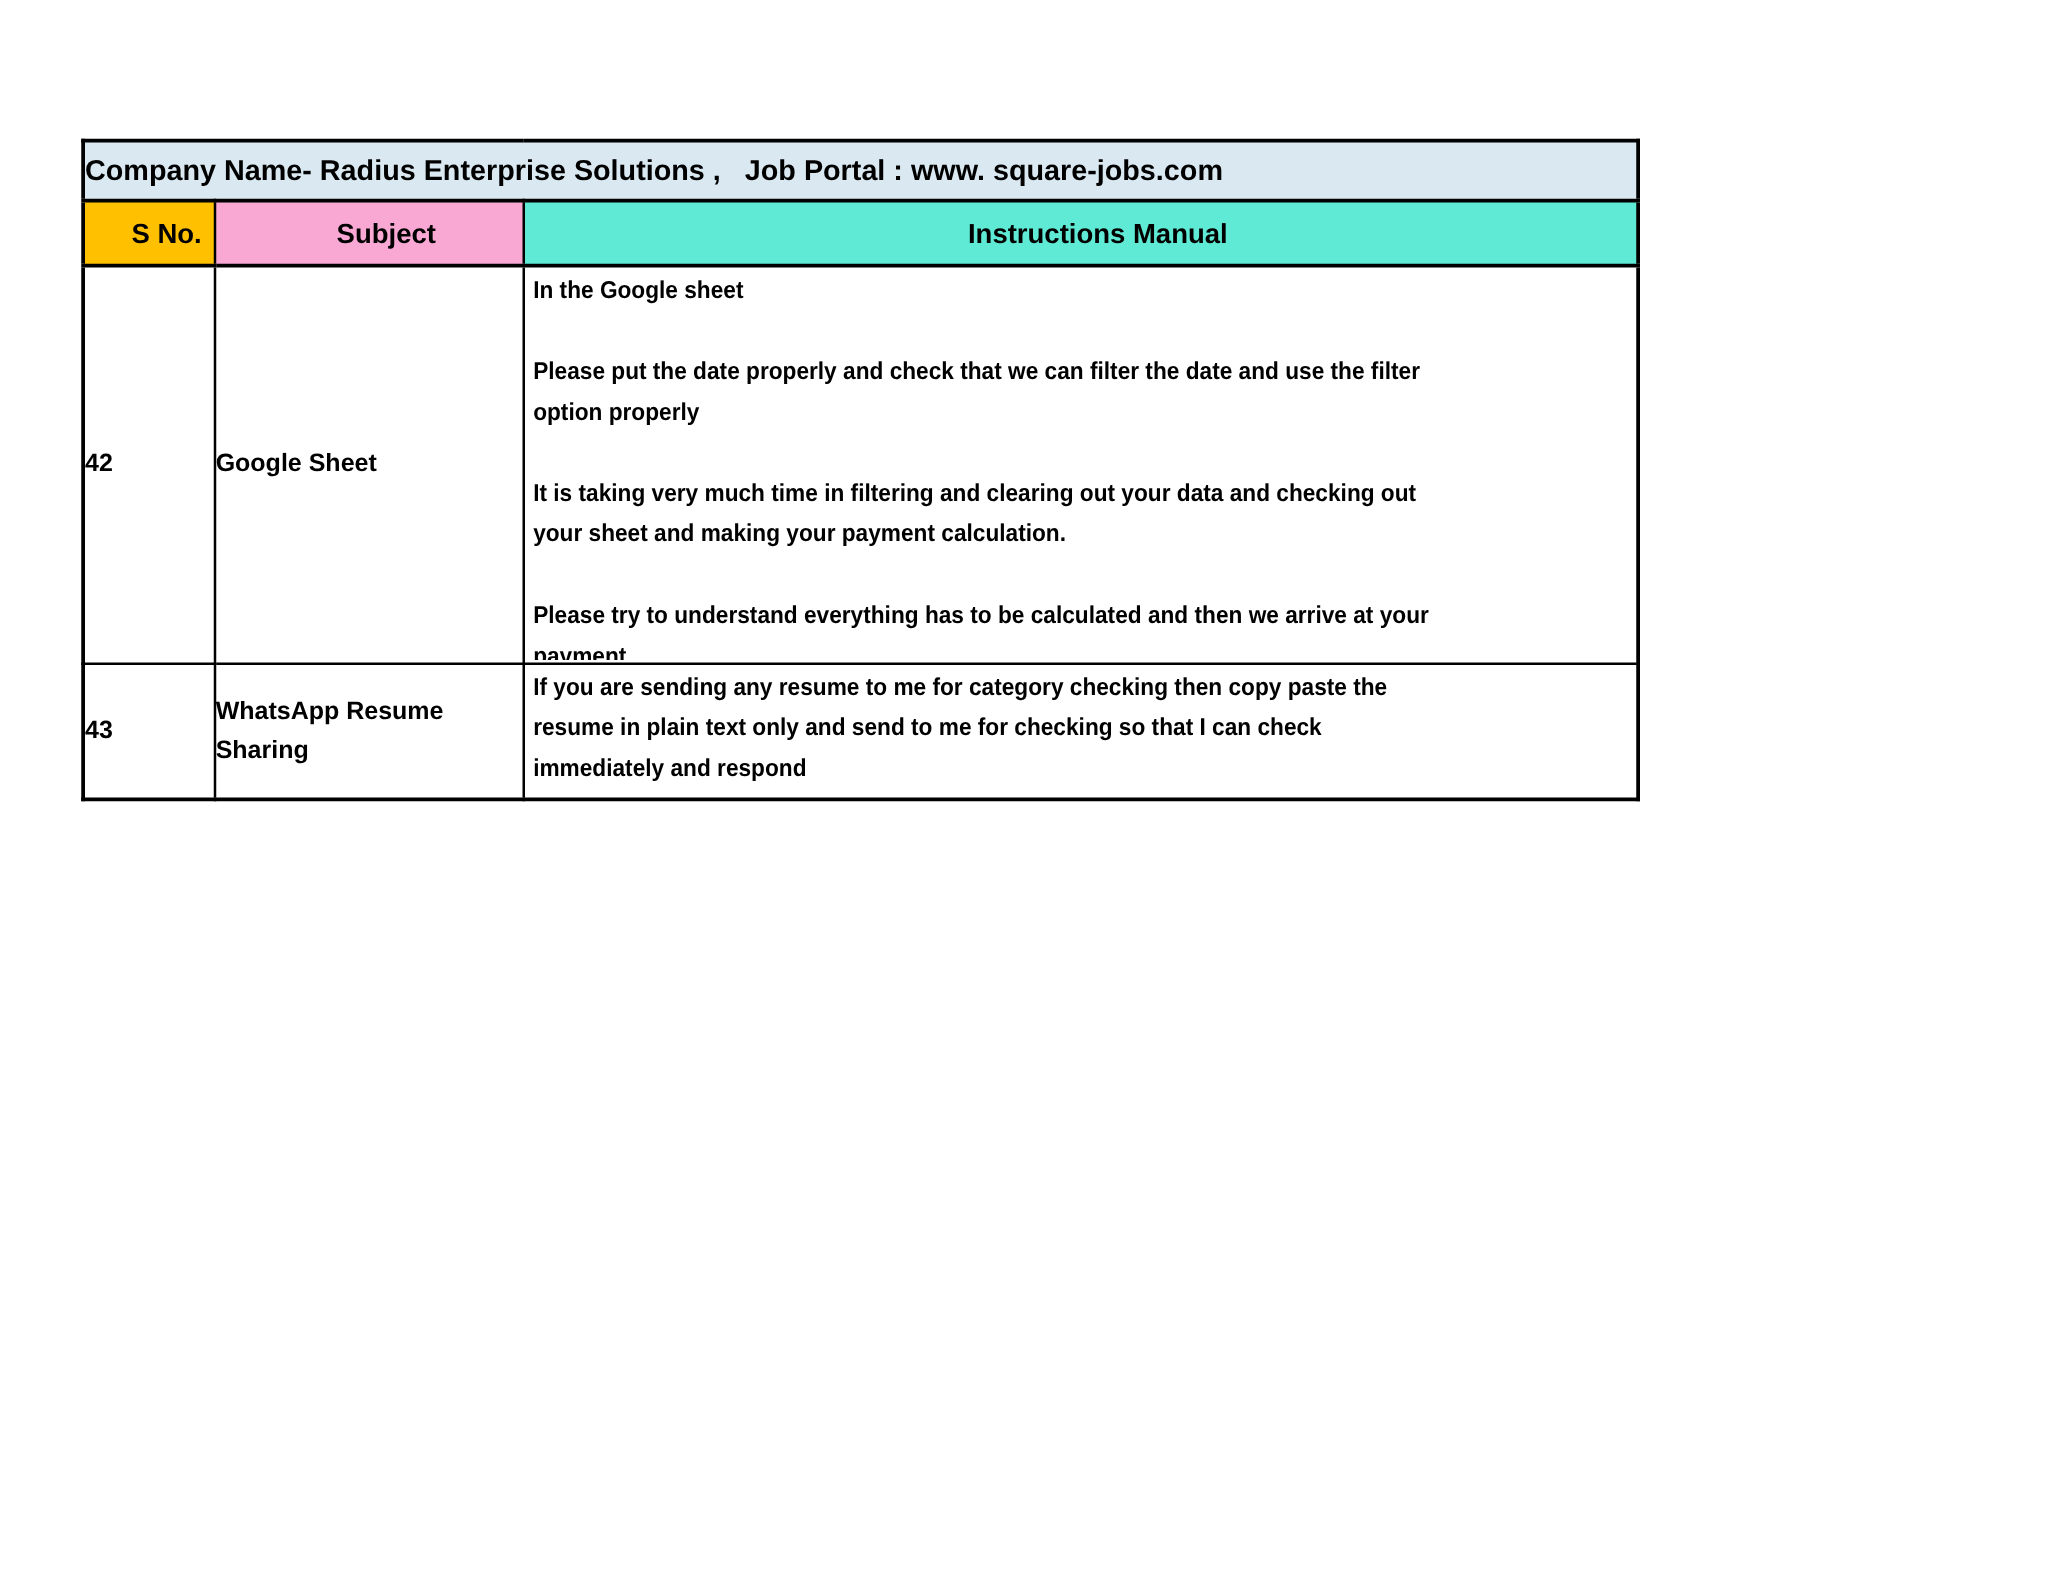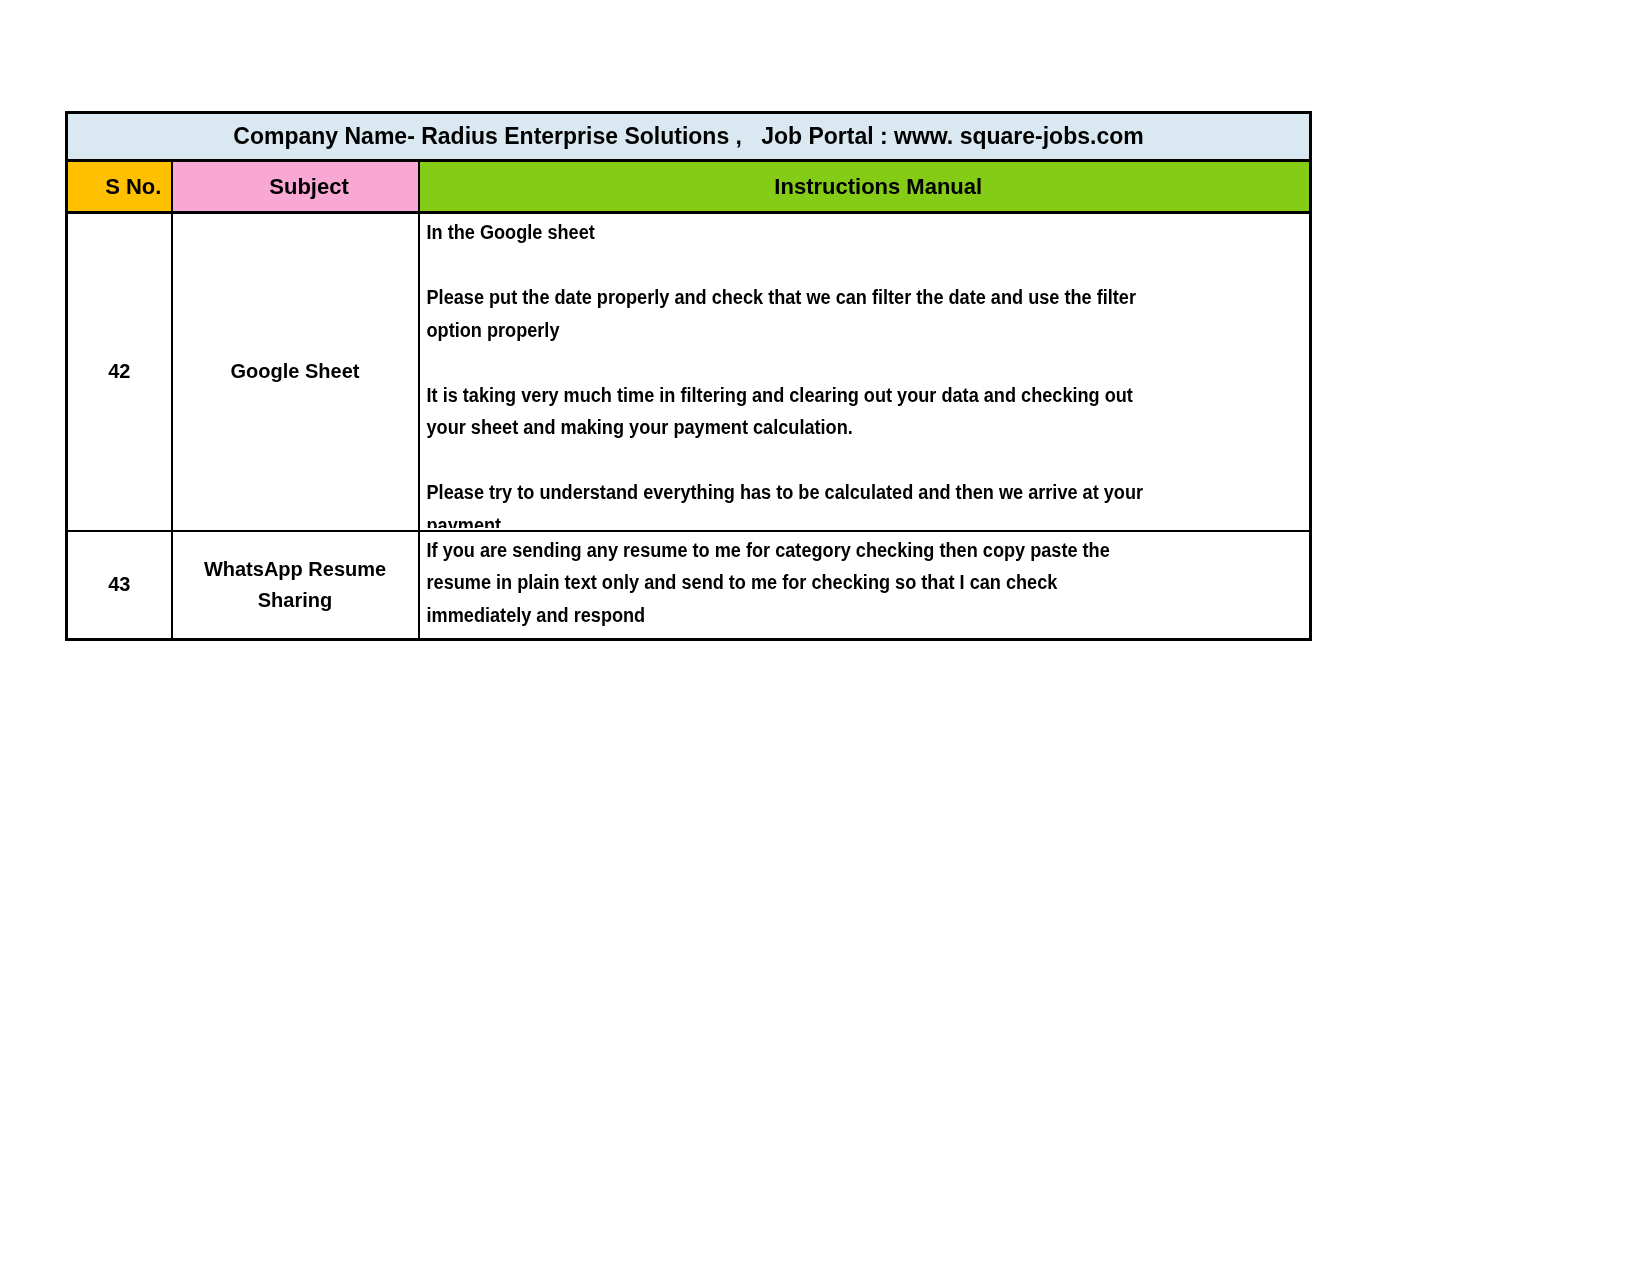--- a/index.html
+++ b/index.html
@@ -33,36 +33,35 @@
     border: 2px solid #000000;
     padding: 0;
     font-weight: bold;
     color: #000000;
   }
   
   table.sheet { border: 3px solid #000000; }
 
   tr.title-row td {
     height: 45px;
-    text-align: center;
+    text-align: left;
     vertical-align: middle;
     font-size: 23px;
     white-space: pre;
     border-bottom-width: 3px;
   }
   tr.header-row th {
     height: 49px;
     text-align: center;
     vertical-align: middle;
     font-size: 22px;
     border-bottom-width: 3px;
     padding-left: 28px;
   }
   td.sno, td.subject {
-    text-align: center;
     vertical-align: middle;
     font-size: 20px;
     line-height: 31px;
   }
   td.instr {
     vertical-align: top;
   }
   .clip {
     overflow: hidden;
   }
@@ -90,21 +89,21 @@
       <col class="c-subject">
       <col class="c-instr">
     </colgroup>
     <tbody>
         <tr class="title-row">
       <td colspan="3" id="title-cell" style="background: rgb(218, 233, 241);">Company Name- Radius Enterprise Solutions ,   Job Portal : www. square-jobs.com</td>
     </tr>
     <tr class="header-row">
       <th id="hdr-sno" style="background: rgb(255, 192, 0);">S No.</th>
       <th id="hdr-subject" style="background: #f9a8d4;">Subject</th>
-      <th id="hdr-instr" style="background: #84cc16;">Instructions Manual</th>
+      <th id="hdr-instr" style="background: #5eead4;">Instructions Manual</th>
     </tr>
     <tr class="row-42">
       <td class="sno">42</td>
       <td class="subject">Google Sheet</td>
       <td class="instr">
         <div class="clip clip-r42">
           <div class="pre">In the Google sheet
 
 Please put the date properly and check that we can filter the date and use the filter
 option properly

